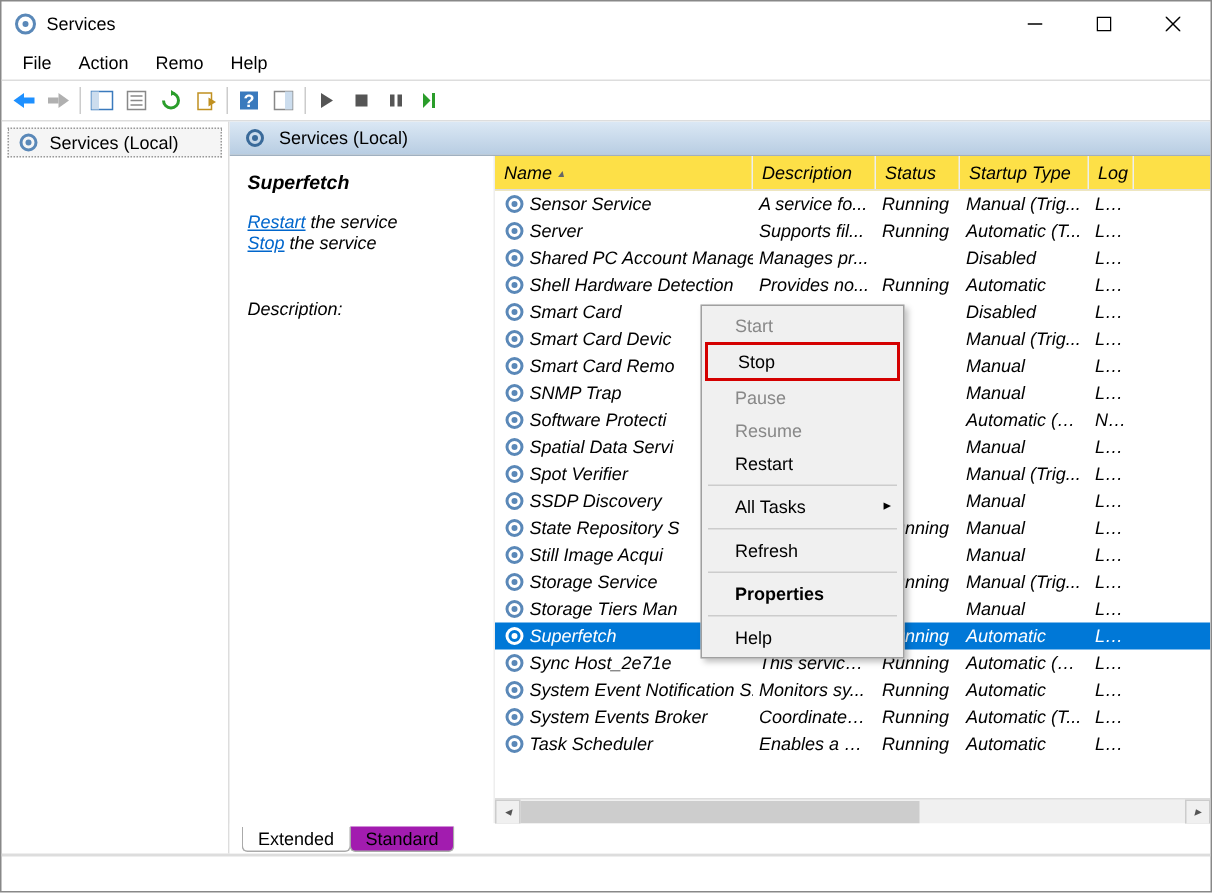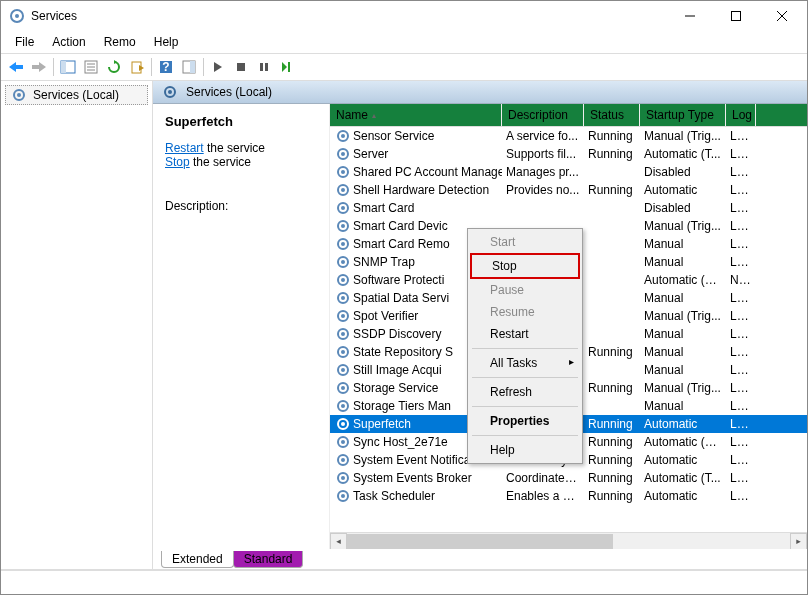--- a/index.html
+++ b/index.html
@@ -10,48 +10,48 @@
 .menubar { display: flex; gap: 2px; padding: 2px 6px; height: 22px; align-items: center; }
 .menubar span { padding: 2px 8px; }
 .toolbar { display: flex; gap: 1px; padding: 2px 4px; border-top: 1px solid #ddd; border-bottom: 1px solid #ddd; height: 28px; align-items: center; }
 .tb-btn { width: 22px; height: 22px; display: flex; align-items: center; justify-content: center; border: 1px solid transparent; }
 .tb-sep { width: 1px; height: 18px; background: #ccc; margin: 0 2px; }
 .workarea { display: flex; height: calc(100% - 30px - 22px - 28px - 24px); border-bottom: 1px solid #ddd; }
 .left-pane { width: 152px; border-right: 1px solid #ddd; padding: 4px; }
 .tree-item { display: flex; align-items: center; gap: 4px; padding: 2px 4px; border: 1px dotted #999; background: #f5f5f5; }
 .right-pane { flex: 1; display: flex; flex-direction: column; overflow: hidden; }
 .right-header { display: flex; align-items: center; gap: 6px; background: linear-gradient(#dbe8f5,#b8cde2); padding: 4px 8px; border-bottom: 1px solid #a0b0c0; }
-.content-row { flex: 1; display: flex; overflow: hidden; }
+.content-row { flex: 1; display: flex; overflow: hidden; font-style: italic; }
 .detail-pane { width: 177px; padding: 10px 12px; border-right: 1px solid #eee; }
 .detail-title { font-weight: bold; margin-bottom: 12px; font-size: 13px; }
 .detail-link { color: #0066cc; text-decoration: underline; cursor: pointer; }
 .detail-desc-label { margin-top: 30px; margin-bottom: 2px; }
 .list-pane { flex: 1; overflow: hidden; display: flex; flex-direction: column; position: relative; }
-.list-header { display: flex; border-bottom: 1px solid #ddd; background: #15803d; }
+.list-header { display: flex; border-bottom: 1px solid #ddd; background: #fde047; }
 .col-h { padding: 4px 6px; border-right: 1px solid #eee; white-space: nowrap; overflow: hidden; position: relative; }
 .col-name { width: 172px; }
 .col-desc { width: 82px; }
 .col-status { width: 56px; }
 .col-startup { width: 86px; }
 .col-logon { width: 30px; }
 .col-h.sorted::after { content: "▴"; font-size: 8px; color: #666; position: relative; top: -1px; left: 4px; }
 .list-body { flex: 1; overflow-y: hidden; overflow-x: auto; position: relative; }
 .row { display: flex; align-items: center; height: 18px; }
 .row .cell { padding: 0 4px; white-space: nowrap; overflow: hidden; text-overflow: ellipsis; }
 .row.selected { background: #0078d7; color: #fff; }
 .gear-icon { display: inline-flex; width: 14px; height: 14px; flex: 0 0 14px; margin-right: 3px; margin-left: 2px; }
 .hscroll { height: 17px; background: #f0f0f0; border-top: 1px solid #ddd; display: flex; align-items: center; }
 .hscroll-btn { width: 17px; height: 17px; display: flex; align-items: center; justify-content: center; background: #f0f0f0; border: 1px solid #ccc; font-size: 9px; color: #555; }
 .hscroll-thumb { height: 15px; background: #cdcdcd; width: 60%; margin-left: 0; }
 .hscroll-track { flex: 1; }
 .tabs-row { display: flex; align-items: flex-end; padding: 0 8px; height: 20px; background: #fff; }
 .tab { border: 1px solid #aaa; border-top: none; border-radius: 0 0 4px 4px; padding: 1px 10px; margin-right: -1px; background: #a21caf; position: relative; top: -1px; }
 .tab.active { background: #fff; font-weight: normal; z-index: 1; }
 .statusbar { height: 24px; border-top: 1px solid #ddd; }
-.ctx-menu { position: absolute; left: 466px; top: 227px; width: 116px; background: #f0f0f0; border: 1px solid #a0a0a0; box-shadow: 2px 2px 4px rgba(0,0,0,0.25); padding: 2px; z-index: 50; }
+.ctx-menu { position: absolute; left: 466px; top: 202px; width: 136px; background: #f0f0f0; border: 1px solid #a0a0a0; box-shadow: 2px 2px 4px rgba(0,0,0,0.25); padding: 2px; z-index: 50; }
 .ctx-item { padding: 4px 20px; color: #000; position: relative; }
 .ctx-item.disabled { color: #888; }
 .ctx-item.has-sub::after { content: "▸"; position: absolute; right: 6px; font-size: 10px; }
 .ctx-sep { height: 1px; background: #ccc; margin: 3px 2px; }
 .ctx-item.bold { font-weight: bold; }
 .red-box { border: 2px solid #d40000; }
 svg { display: block; }
 </style>
 </head>
 <body>

